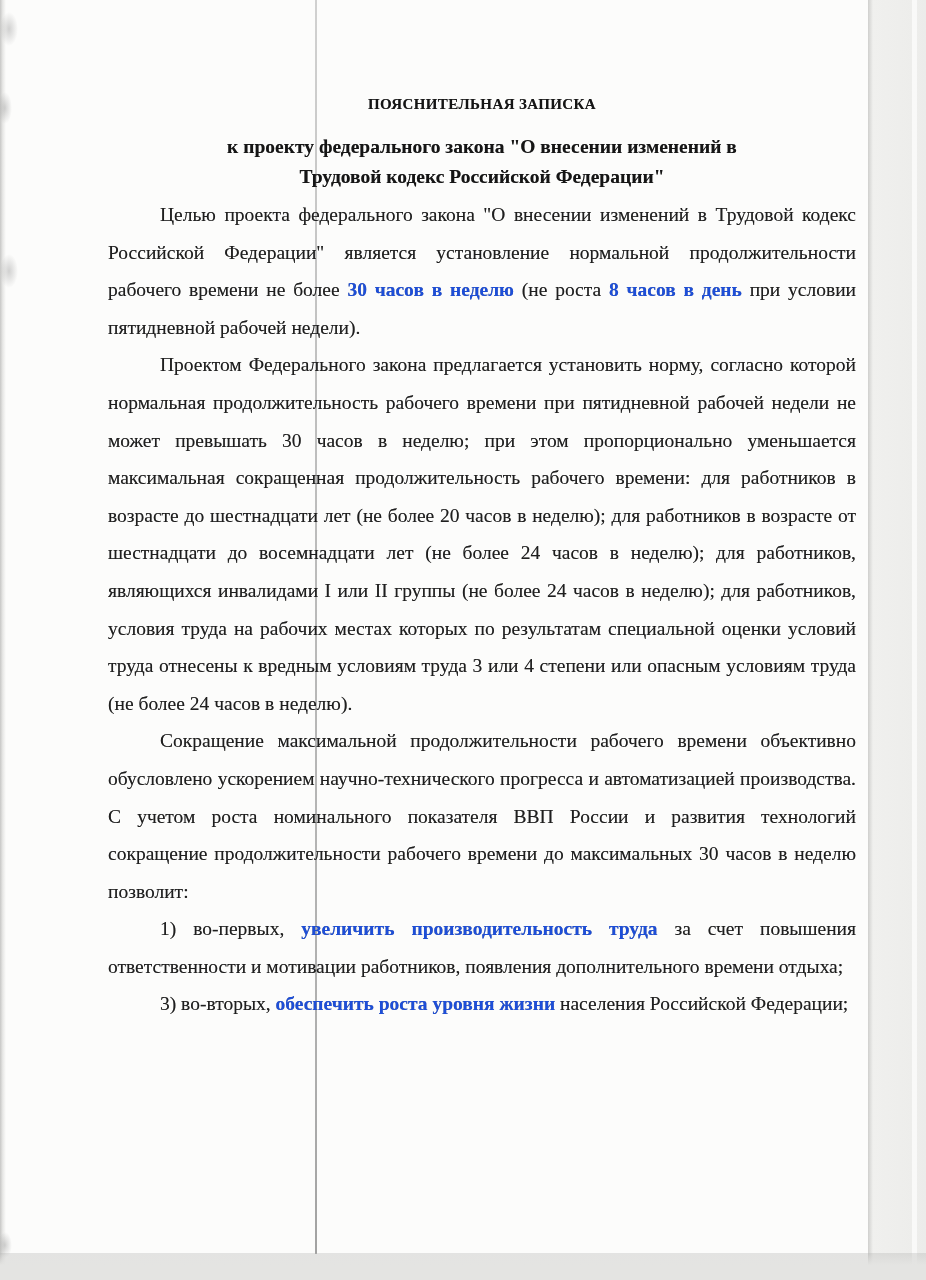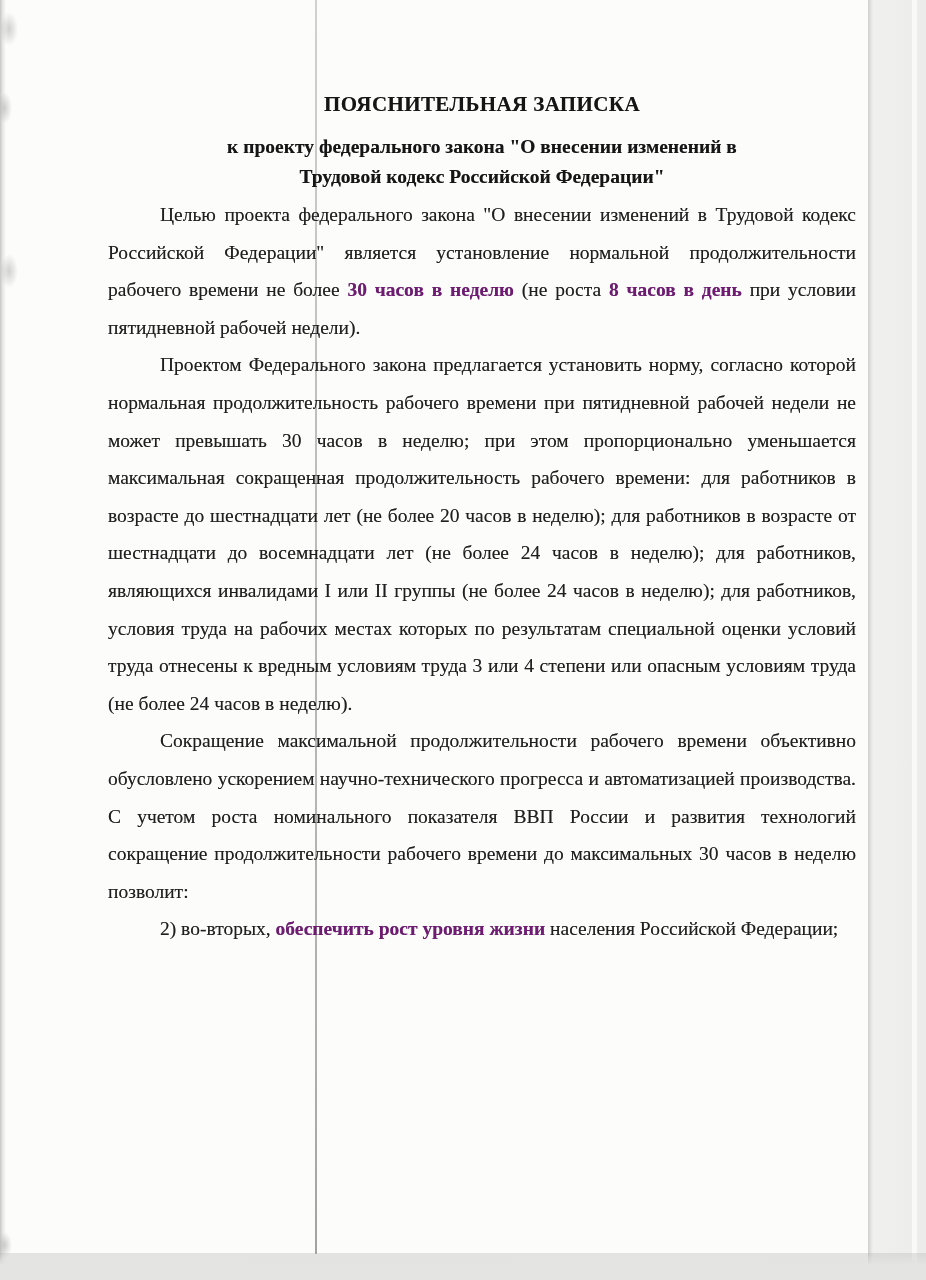--- a/index.html
+++ b/index.html
@@ -73,21 +73,21 @@
   
   .doc {
     position: absolute;
     left: 108px; top: 92px;
     width: 748px;
     color: #1f1f1f;
     text-shadow: 0 0 .5px rgba(45,45,45,.55);
   }
   .doc-title {
     margin: 0 0 16px 0;
-    font-size: 21px;
+    font-size: 15px;
     line-height: 24px;
     font-weight: bold;
     text-align: center;
     letter-spacing: .4px;
     color: #151515;
   }
   .doc-subtitle {
     text-align: center;
     font-weight: bold;
     font-size: 19.5px;
@@ -98,21 +98,21 @@
     margin-top: 4px;
     font-size: 19.5px;
     line-height: 37.6px;
     text-align: justify;
   }
   .doc-body p.para {
     margin: 0;
     text-indent: 52px;
   }
   .doc-body b {
-    color: #701a75;
+    color: #1d4ed8;
   }
 </style>
 </head>
 <body>
 
 <div class="scan">
 
   <div class="left-edge"></div>
   <div class="smudge s1"></div>
   <div class="smudge s2"></div>
@@ -128,17 +128,18 @@
 
     <div class="doc-subtitle">
       <div>к проекту федерального закона "О внесении изменений в</div>
       <div>Трудовой кодекс Российской Федерации"</div>
     </div>
 
     <div class="doc-body" id="paragraphs">
         <p class="para"><span>Целью проекта федерального закона "О внесении изменений в Трудовой кодекс Российской Федерации" является установление нормальной продолжительности рабочего времени не более </span><b>30 часов в неделю</b><span> (не роста </span><b>8 часов в день</b><span> при условии пятидневной рабочей недели).</span></p>
         <p class="para"><span>Проектом Федерального закона предлагается установить норму, согласно которой нормальная продолжительность рабочего времени при пятидневной рабочей недели не может превышать 30 часов в неделю; при этом пропорционально уменьшается максимальная сокращенная продолжительность рабочего времени: для работников в возрасте до шестнадцати лет (не более 20 часов в неделю); для работников в возрасте от шестнадцати до восемнадцати лет (не более 24 часов в неделю); для работников, являющихся инвалидами I или II группы (не более 24 часов в неделю); для работников, условия труда на рабочих местах которых по результатам специальной оценки условий труда отнесены к вредным условиям труда 3 или 4 степени или опасным условиям труда (не более 24 часов в неделю).</span></p>
         <p class="para"><span>Сокращение максимальной продолжительности рабочего времени объективно обусловлено ускорением научно-технического прогресса и автоматизацией производства. С учетом роста номинального показателя ВВП России и развития технологий сокращение продолжительности рабочего времени до максимальных 30 часов в неделю позволит:</span></p>
-        <p class="para"><span>2) во-вторых, </span><b>обеспечить рост уровня жизни</b><span> населения Российской Федерации;</span></p>
+        <p class="para"><span>1) во-первых, </span><b>увеличить производительность труда</b><span> за счет повышения ответственности и мотивации работников, появления дополнительного времени отдыха;</span></p>
+        <p class="para"><span>3) во-вторых, </span><b>обеспечить роста уровня жизни</b><span> населения Российской Федерации;</span></p>
       </div>
   </div>
 
 </div>
 
 </body></html>

